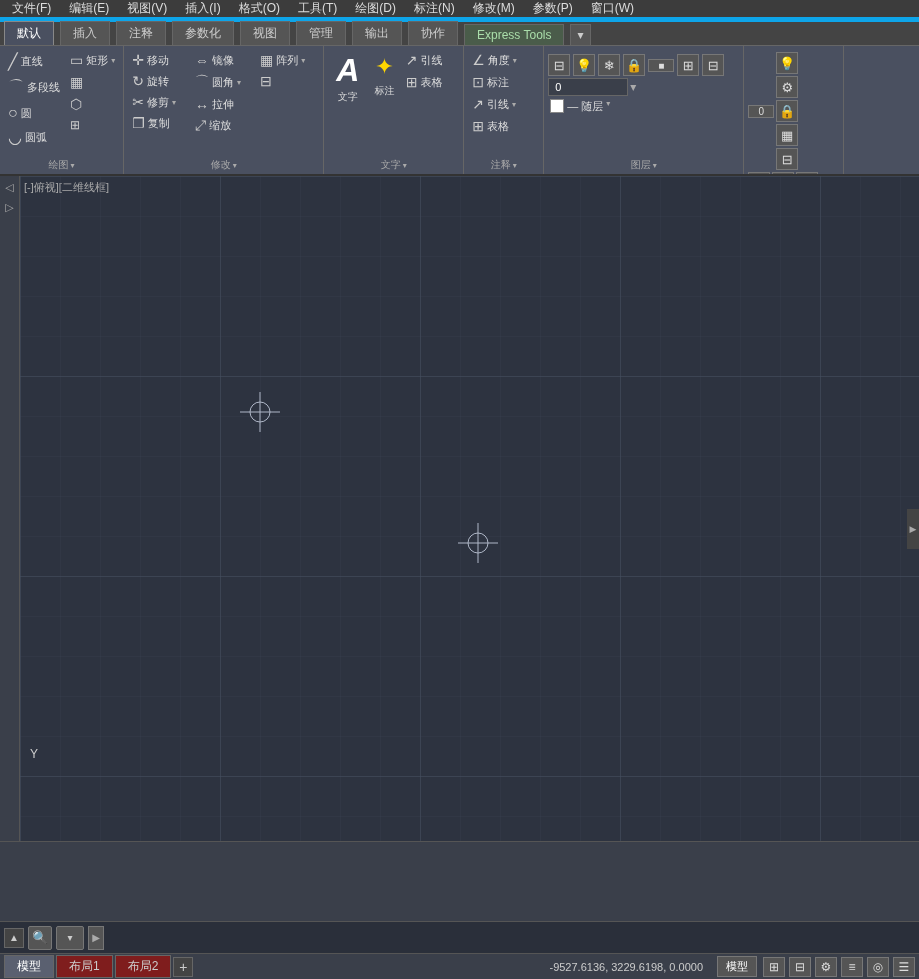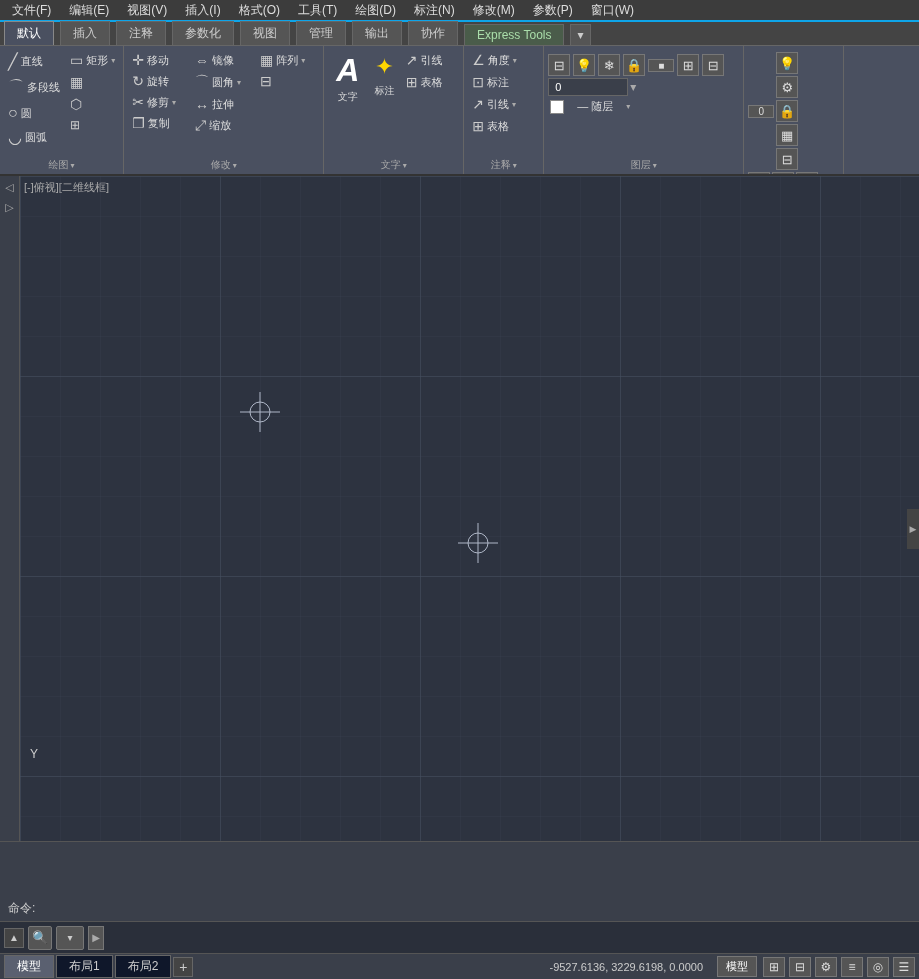--- a/index.html
+++ b/index.html
@@ -14,21 +14,21 @@
       user-select: none;
     }
 
     
     #menubar {
       height: 22px;
       background: #3c3c3c;
       display: flex;
       align-items: center;
       padding: 0 4px;
-      border-bottom: 2px solid #0ea5e9;
+      border-bottom: 5px solid #0ea5e9;
       gap: 2px;
     }
     .menu-item {
       padding: 2px 8px;
       color: #ddd;
       font-size: 12px;
       cursor: pointer;
       white-space: nowrap;
     }
 
@@ -244,21 +244,21 @@
       display: flex;
       align-items: center;
       gap: 2px;
     }
 
     .status-tab {
       padding: 2px 12px;
       font-size: 12px;
       cursor: pointer;
       border: 1px solid #666;
-      background: #0f172a;
+      background: #7f1d1d;
       color: #ccc;
     }
     .status-tab.active {
       background: #5a6070;
       color: #fff;
     }
 
     .status-add-btn {
       width: 20px;
       height: 20px;
@@ -382,22 +382,21 @@
       align-items: center;
       justify-content: center;
       color: #aaa;
       font-size: 9px;
       cursor: pointer;
     }
 
     
     .layer-prop-row {
       display: flex;
-      align-items: center;
-      gap: 13px;
+      gap: 3px;
       padding: 1px 2px;
       cursor: pointer;
       font-size: 11px;
       color: #ddd;
     }
 
     .color-box {
       width: 14px;
       height: 14px;
       border: 1px solid #888;
@@ -698,21 +697,20 @@
         </g>
       </svg>
 
       <div id="y-axis">Y</div>
 
       <div id="canvas-scroll-right">▶</div>
     </div>
   </div>
 
   <div id="command-area">
-    <div class="command-line">命令:</div>
   </div>
 
   <div id="command-input-bar">
     <div id="cmd-expand-btn">▲</div>
     <div id="cmd-search-btn">🔍</div>
     <div id="cmd-dropdown">▾</div>
     <div id="cmd-scroll">▶</div>
   </div>
 </div>
 

